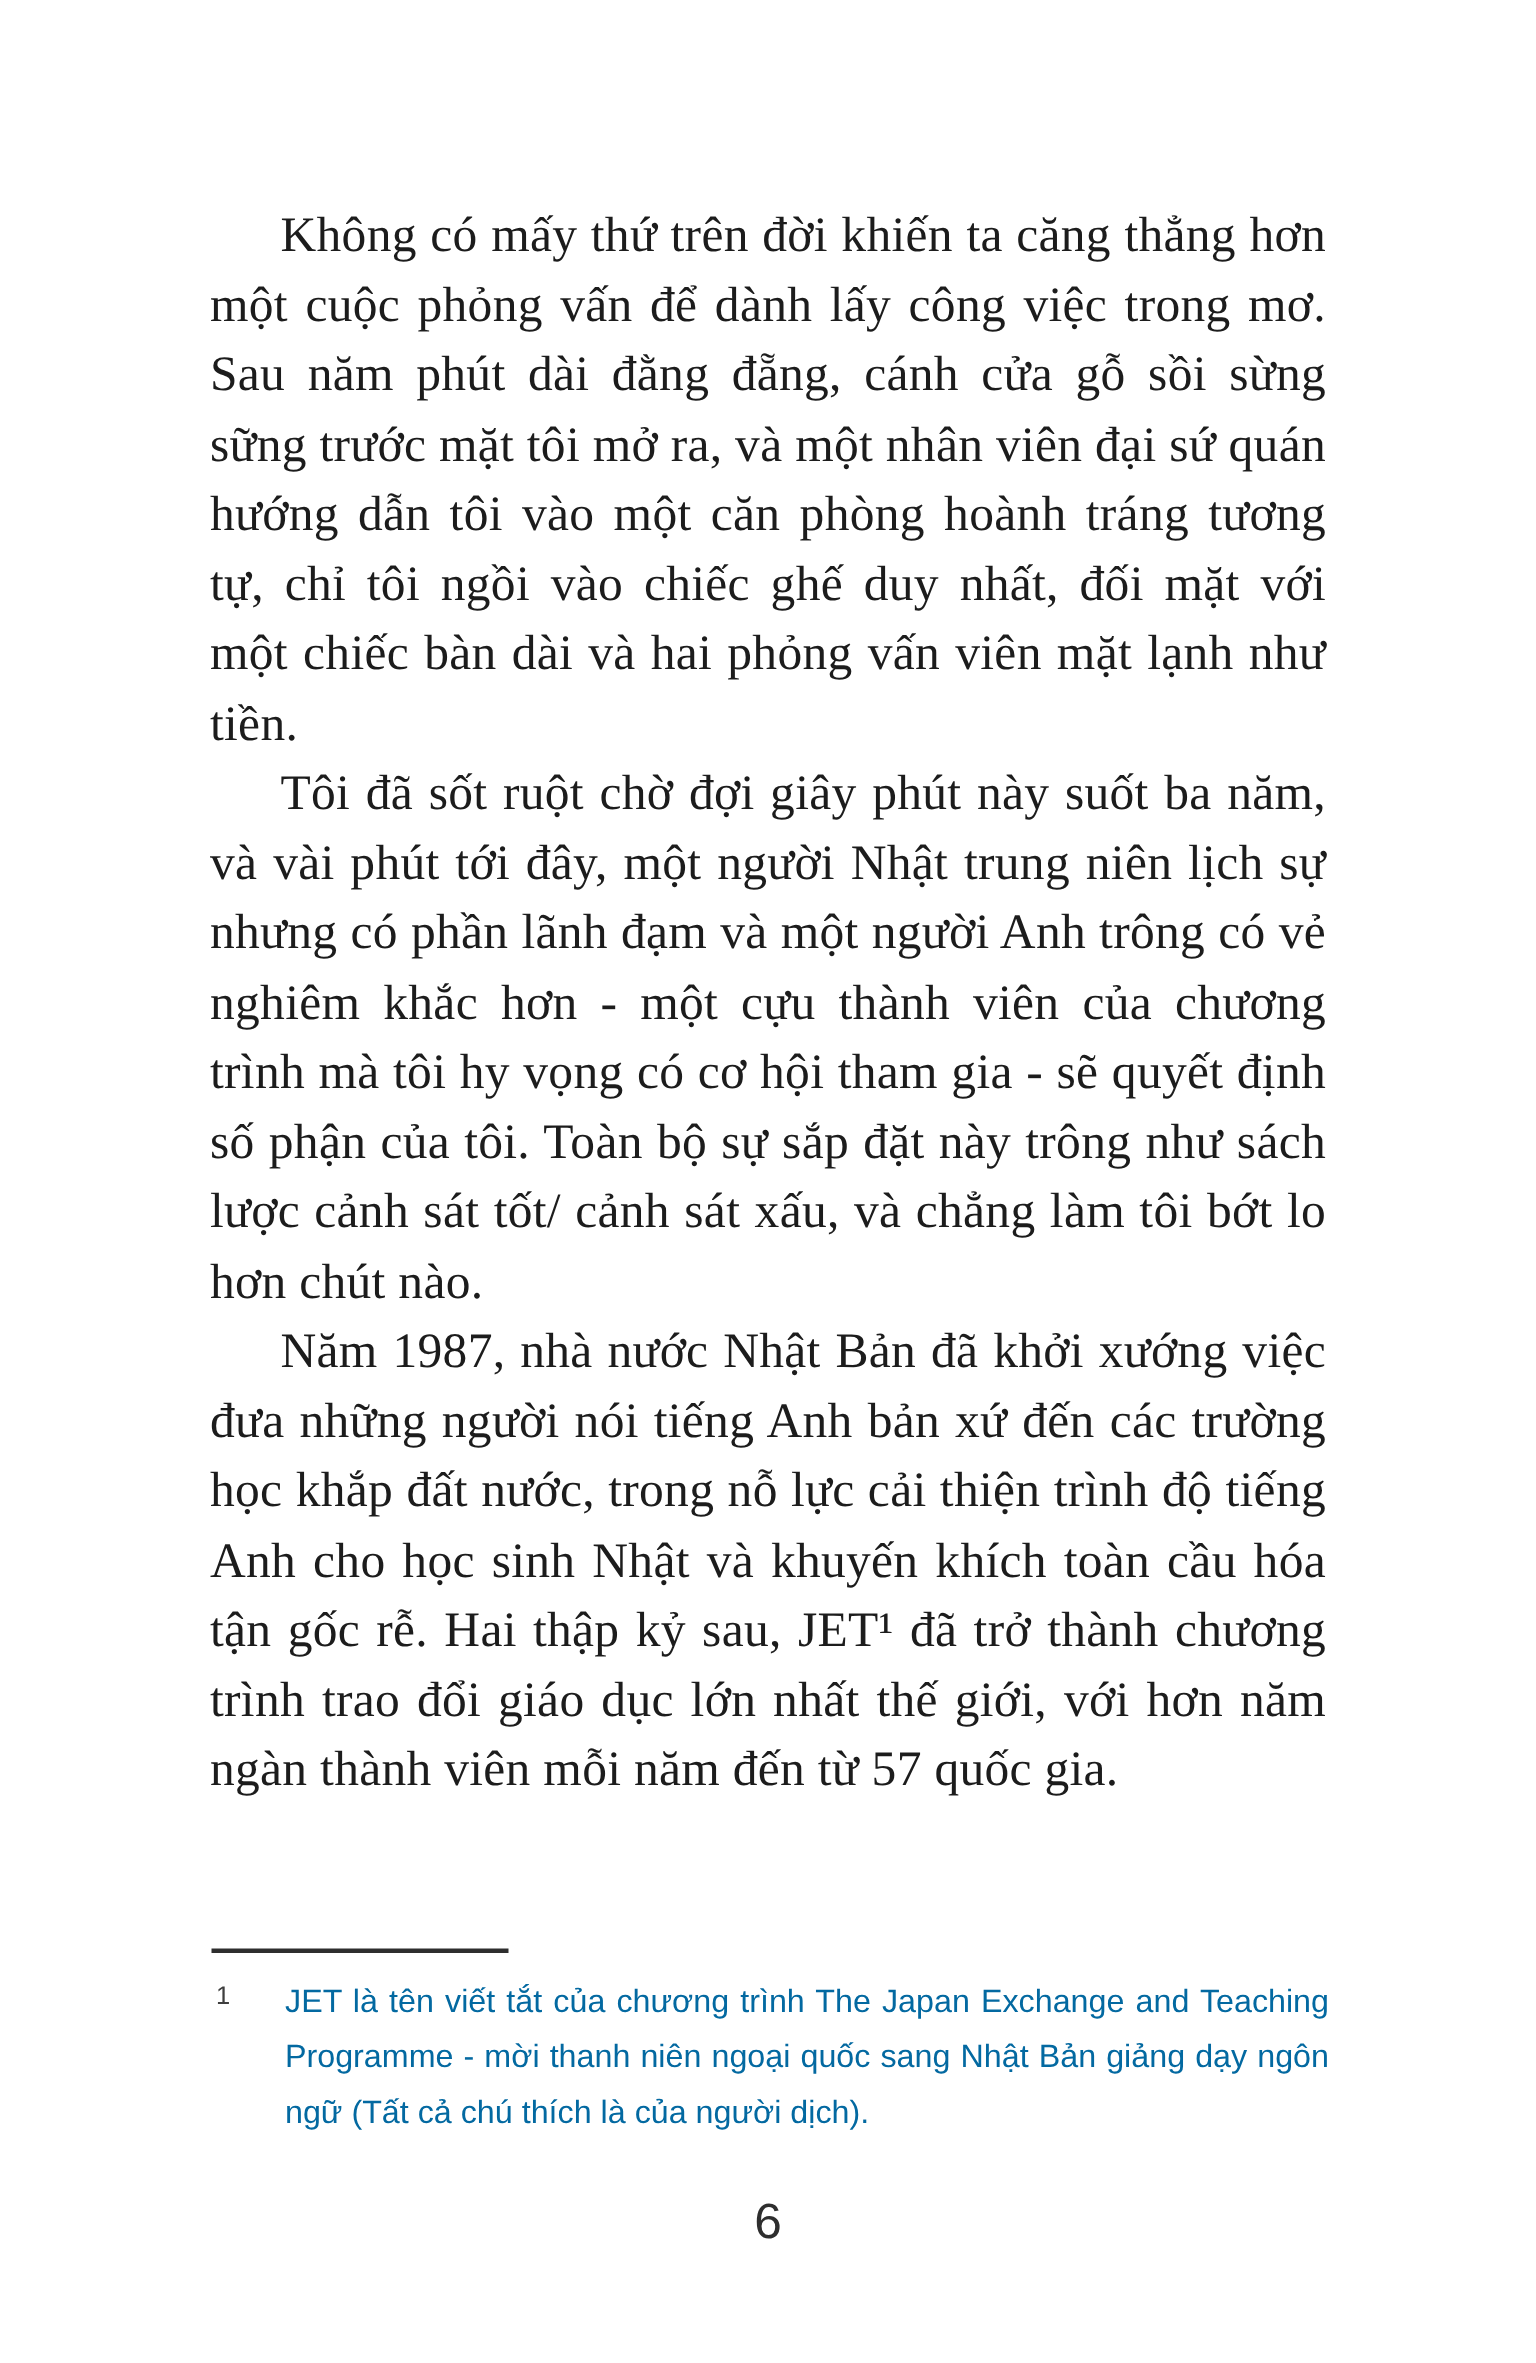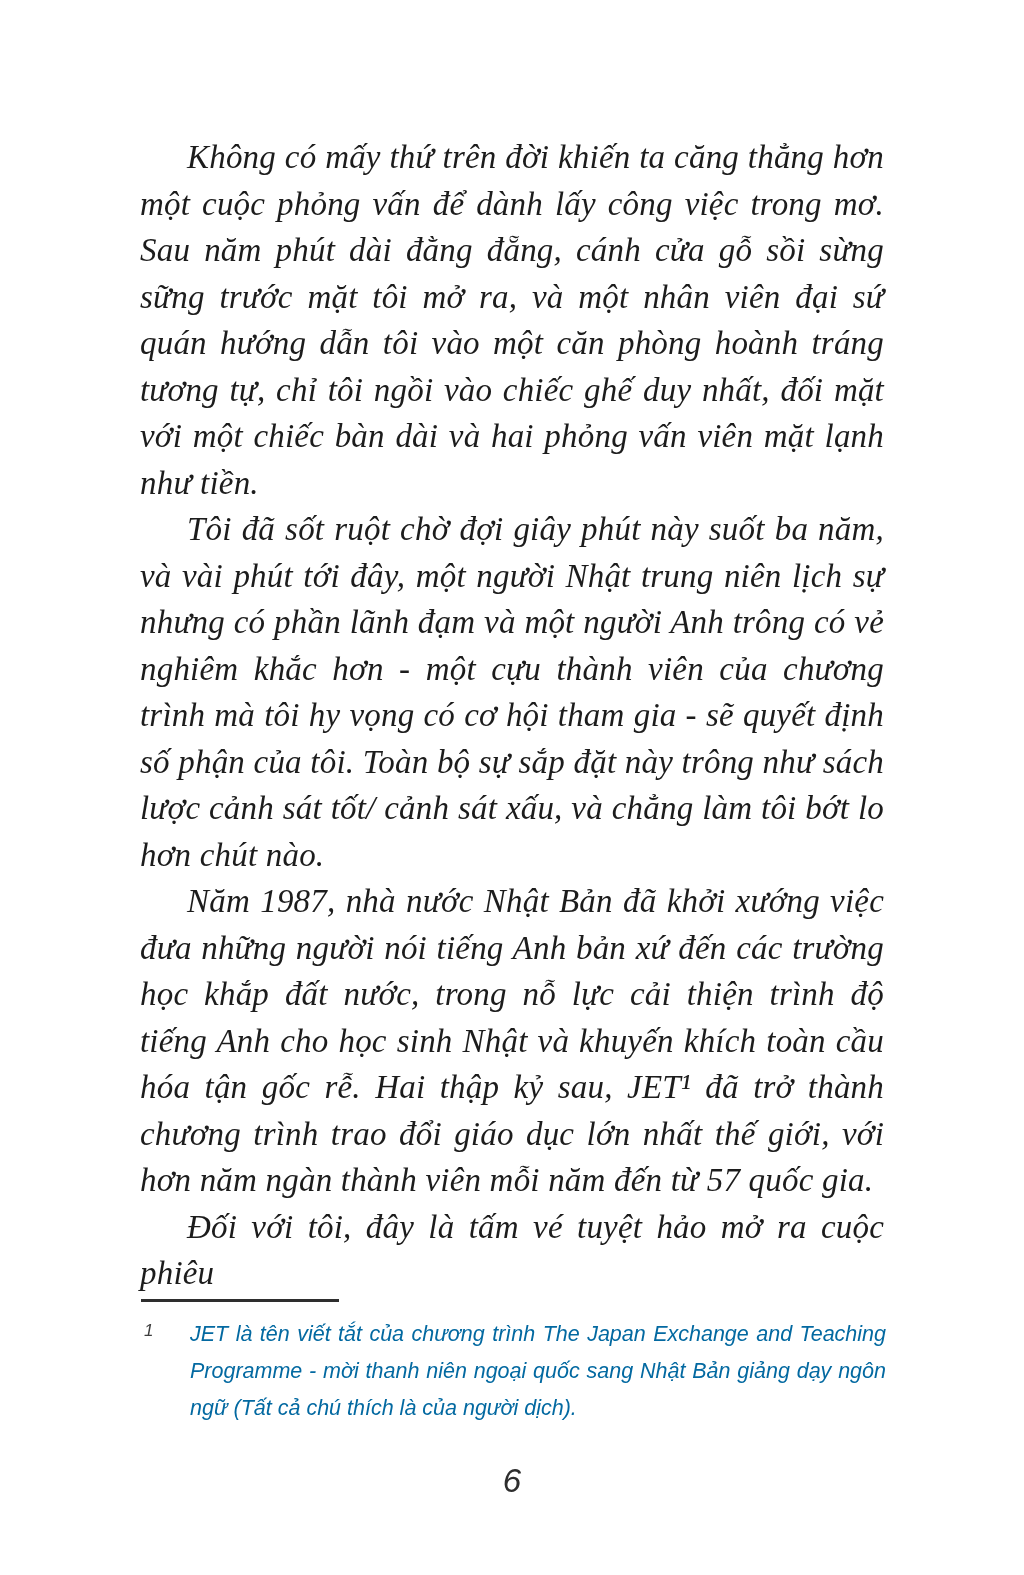--- a/index.html
+++ b/index.html
@@ -6,21 +6,20 @@
     margin: 0;
     padding: 0;
     background: #ffffff;
   }
   .page {
     position: relative;
     width: 1024px;
     height: 1575px;
     background: #ffffff;
     overflow: hidden;
-    font-style: italic;
   }
   .body-text {
     position: absolute;
     left: 140px;
     top: 134px;
     width: 744px;
   }
   .body-text p {
     margin: 0;
     padding: 0;
@@ -78,21 +77,20 @@
 </style>
 </head>
 <body>
 
 <div class="page">
 
   <div class="body-text">
     <p>Không có mấy thứ trên đời khiến ta căng thẳng hơn một cuộc phỏng vấn để dành lấy công việc trong mơ. Sau năm phút dài đằng đẵng, cánh cửa gỗ sồi sừng sững trước mặt tôi mở ra, và một nhân viên đại sứ quán hướng dẫn tôi vào một căn phòng hoành tráng tương tự, chỉ tôi ngồi vào chiếc ghế duy nhất, đối mặt với một chiếc bàn dài và hai phỏng vấn viên mặt lạnh như tiền.</p>
     <p>Tôi đã sốt ruột chờ đợi giây phút này suốt ba năm, và vài phút tới đây, một người Nhật trung niên lịch sự nhưng có phần lãnh đạm và một người Anh trông có vẻ nghiêm khắc hơn - một cựu thành viên của chương trình mà tôi hy vọng có cơ hội tham gia - sẽ quyết định số phận của tôi. Toàn bộ sự sắp đặt này trông như sách lược cảnh sát tốt/ cảnh sát xấu, và chẳng làm tôi bớt lo hơn chút nào.</p>
     <p>Năm 1987, nhà nước Nhật Bản đã khởi xướng việc đưa những người nói tiếng Anh bản xứ đến các trường học khắp đất nước, trong nỗ lực cải thiện trình độ tiếng Anh cho học sinh Nhật và khuyến khích toàn cầu hóa tận gốc rễ. Hai thập kỷ sau, JET¹ đã trở thành chương trình trao đổi giáo dục lớn nhất thế giới, với hơn năm ngàn thành viên mỗi năm đến từ 57 quốc gia.</p>
-    <p>Đối với tôi, đây là tấm vé tuyệt hảo mở ra cuộc phiêu</p>
   </div>
 
   <div class="footnote-rule"></div>
 
   <div class="footnote">
     <span class="fn-marker">1</span>
     <span class="fn-text">JET là tên viết tắt của chương trình The Japan Exchange and Teaching Programme - mời thanh niên ngoại quốc sang Nhật Bản giảng dạy ngôn ngữ (Tất cả chú thích là của người dịch).</span>
   </div>
 
   <div class="page-number">6</div>

